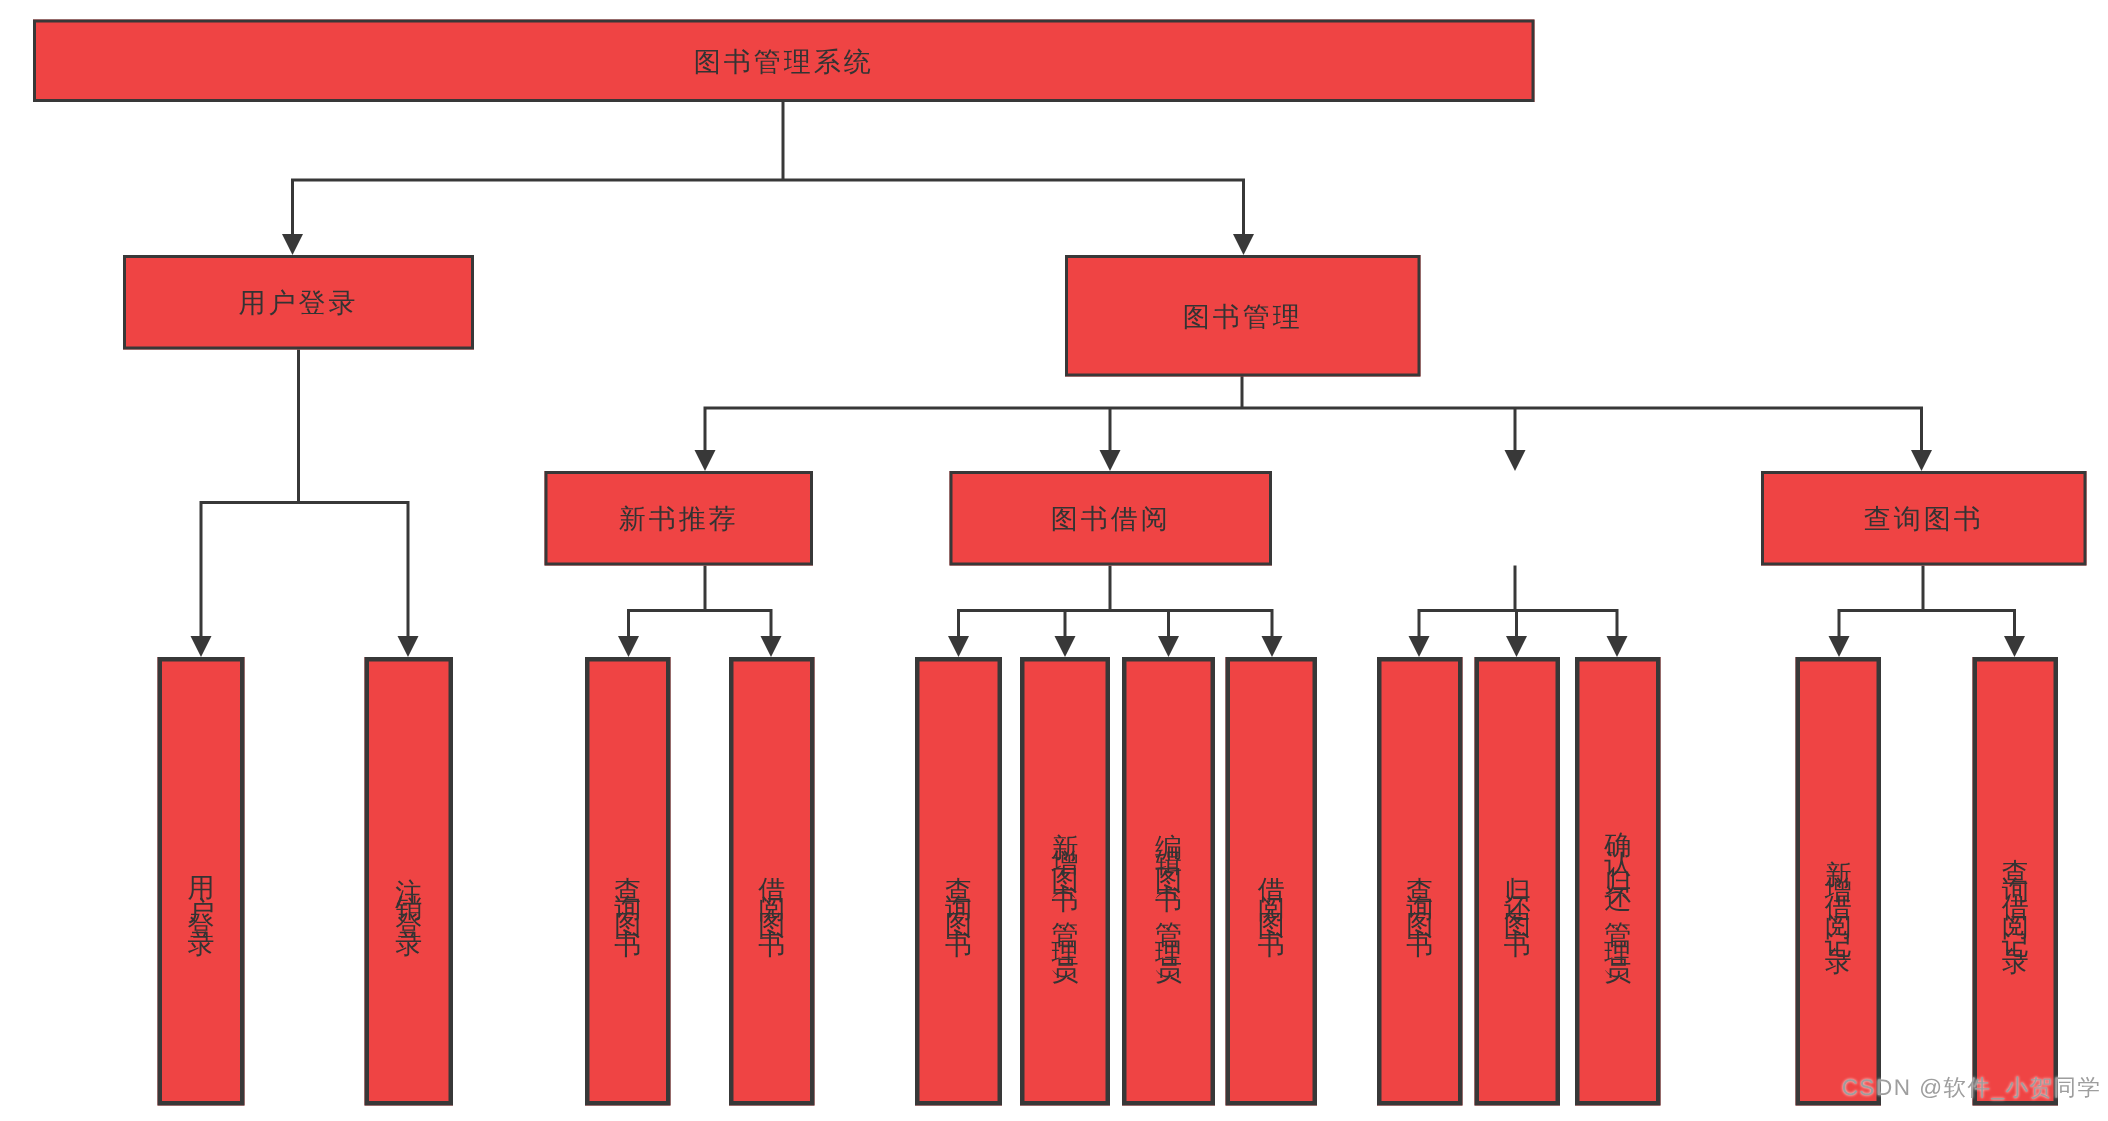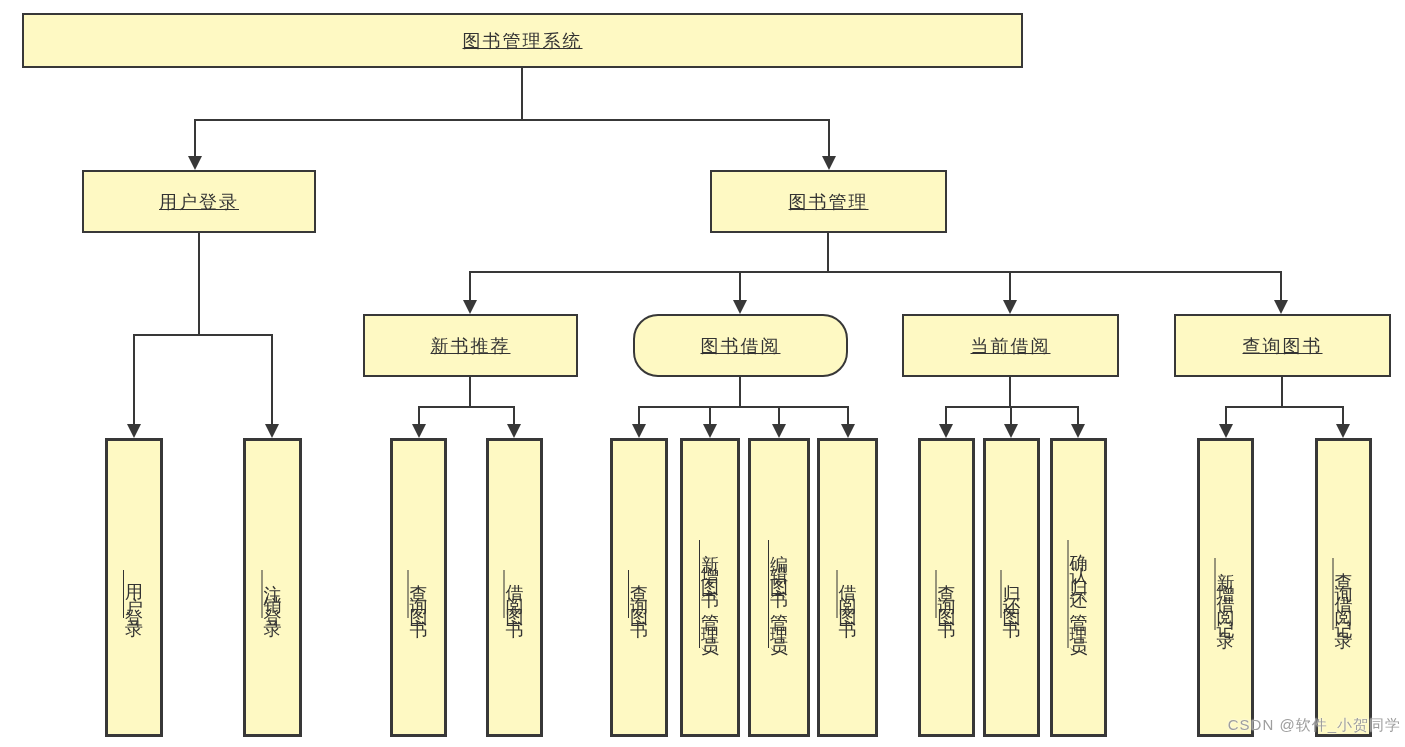--- a/index.html
+++ b/index.html
@@ -17,43 +17,42 @@
     color:var(--text);
     overflow:hidden;
   }
   #wires{position:absolute;left:0;top:0;width:1405px;height:747px;pointer-events:none;}
   #wires path{stroke:var(--line);stroke-width:2;fill:none;}
   #wires path.tri{fill:var(--line);stroke:none;}
   .box{
     position:absolute;
     box-sizing:border-box;
     border:2px solid var(--line);
-    background:#fef9c3;
+    background:#ef4444;
     display:flex;align-items:center;justify-content:center;
     text-align:left;
-    text-decoration:underline;
   }
   .h-box{font-size:18px;letter-spacing:2px;white-space:nowrap;}
   .leaf{border-width:3px;top:438px;height:299px;}
   .leaf .vtext{
     writing-mode:vertical-rl;
     text-orientation:mixed;
     font-size:18px;
     letter-spacing:12px;
     margin-bottom:-12px;
     line-height:1;
   }
   
   #b-root{left:22px;top:13px;width:1001px;height:55px;}
   
   #b-user{left:82px;top:170px;width:234px;height:63px;}
-  #b-mgmt{left:710px;top:170px;width:237px;height:63px;}
+  #b-mgmt{left:710px;top:170px;width:237px;height:81px;}
   
-  #b-rec{left:363px;top:314px;width:215px;height:63px;}
-  #b-bb {left:633px;top:314px;width:215px;height:63px;border-radius:25px;}
+  #b-rec{left:363px;top:314px;width:179px;height:63px;}
+  #b-bb {left:633px;top:314px;width:215px;height:63px;}
   #b-cb {left:902px;top:314px;width:217px;height:63px;}
   #b-br {left:1174px;top:314px;width:217px;height:63px;}
   
   #l-user-login {left:105px;width:58px;}
   #l-logout     {left:243px;width:59px;}
   #l-rec-query  {left:390px;width:57px;}
   #l-rec-borrow {left:486px;width:57px;}
   #l-bb-query   {left:610px;width:58px;}
   #l-bb-add     {left:680px;width:60px;}
   #l-bb-edit    {left:748px;width:62px;}
@@ -134,23 +133,20 @@
   <div class="box h-box" id="b-mgmt">
     <span>图书管理</span>
   </div>
 
   <div class="box h-box" id="b-rec">
     <span>新书推荐</span>
   </div>
   <div class="box h-box" id="b-bb">
     <span>图书借阅</span>
   </div>
-  <div class="box h-box" id="b-cb">
-    <span>当前借阅</span>
-  </div>
   <div class="box h-box" id="b-br">
     <span>查询图书</span>
   </div>
 
   <div class="box leaf" id="l-user-login">
     <span class="vtext">用户登录</span>
   </div>
   <div class="box leaf" id="l-logout">
     <span class="vtext">注销登录</span>
   </div>

